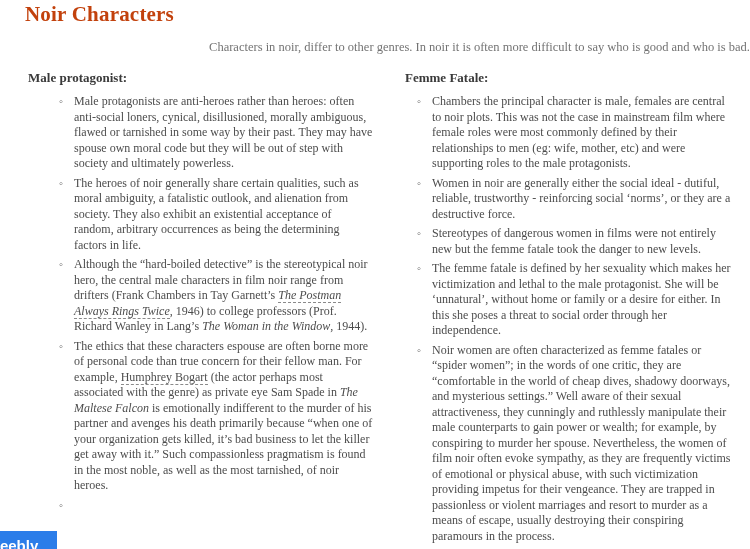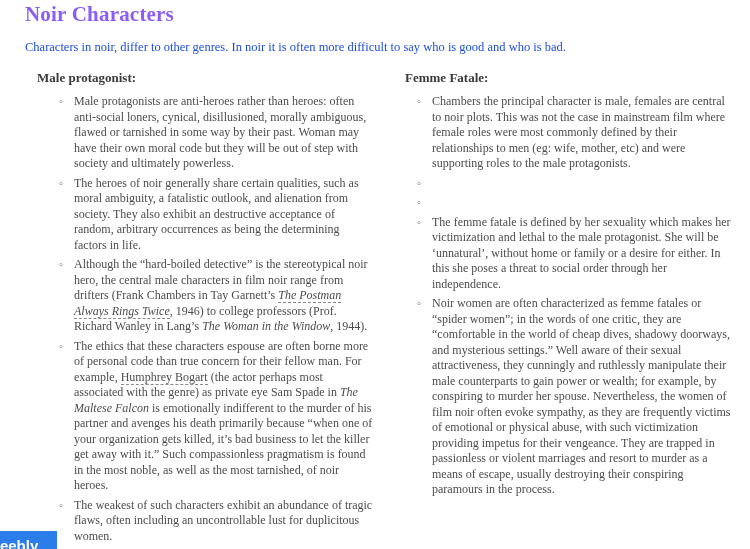--- a/index.html
+++ b/index.html
@@ -4,33 +4,33 @@
 <style>
   html,body{margin:0;padding:0;}
   body{
     width:750px;height:549px;overflow:hidden;position:relative;
     background:#ffffff;
     font-family:"Liberation Serif", serif;
     color:#4c4c4c;
   }
   .page{width:750px;height:549px;position:relative;}
   h1.title{
-    font-size:21px;font-weight:600;color:#8b5cf6;
+    font-size:21px;font-weight:600;color:#c2410c;
     margin:2px 0 0 25px;letter-spacing:.2px;
   }
   p.subtitle{
-    font-size:12.5px;color:#1d4ed8;margin:13px 0 0 25px;
+    font-size:12.5px;color:#737373;margin:13px 0 0 25px;text-align:right;
   }
   .columns{display:flex;margin:15px 0 0 25px;}
   .col-left{width:348px;flex:none;}
   .col-right{width:362px;flex:none;margin-left:2px;}
   h2.col-heading{
     font-size:13px;font-weight:bold;color:#3a3a3a;margin:0;
   }
-  .col-left h2.col-heading{margin-left:12px;}
+  .col-left h2.col-heading{margin-left:3px;}
   .col-right h2.col-heading{margin-left:30px;}
   ul.bullets{list-style:none;margin:8px 0 0 0;padding:0;}
   ul.bullets li{
     display:flex;margin-bottom:4px;
     font-size:12px;line-height:15.5px;
   }
   .col-left ul.bullets li{padding-left:34px;}
   .col-right ul.bullets li{padding-left:42px;}
   .marker{flex:none;width:15px;font-size:11px;color:#5a5a5a;line-height:15.5px;}
   .txt{flex:1;}
@@ -55,54 +55,55 @@
 
   <p class="subtitle">Characters in noir, differ to other genres. In noir it is often more difficult to say who is good and who is bad.</p>
 
   <div class="columns">
 
     <section class="col-left">
       <h2 class="col-heading">Male protagonist:</h2>
       <ul class="bullets">
           <li>
             <span class="marker">◦</span>
-            <span class="txt"><span>Male protagonists are anti-heroes rather than heroes: often anti-social loners, cynical, disillusioned, morally ambiguous, flawed or tarnished in some way by their past. Woman may have their own moral code but they will be out of step with society and ultimately powerless.</span></span>
+            <span class="txt"><span>Male protagonists are anti-heroes rather than heroes: often anti-social loners, cynical, disillusioned, morally ambiguous, flawed or tarnished in some way by their past. They may have spouse own moral code but they will be out of step with society and ultimately powerless.</span></span>
           </li>
           <li>
             <span class="marker">◦</span>
-            <span class="txt"><span>The heroes of noir generally share certain qualities, such as moral ambiguity, a fatalistic outlook, and alienation from society. They also exhibit an destructive acceptance of random, arbitrary occurrences as being the determining factors in life.</span></span>
+            <span class="txt"><span>The heroes of noir generally share certain qualities, such as moral ambiguity, a fatalistic outlook, and alienation from society. They also exhibit an existential acceptance of random, arbitrary occurrences as being the determining factors in life.</span></span>
           </li>
           <li>
             <span class="marker">◦</span>
             <span class="txt"><span>Although the “hard-boiled detective” is the stereotypical noir hero, the central male characters in film noir range from drifters (Frank Chambers in Tay Garnett’s </span><span class="i link">The Postman Always Rings Twice</span><span>, 1946) to college professors (Prof. Richard Wanley in Lang’s </span><span class="i">The Woman in the Window</span><span>, 1944).</span></span>
           </li>
           <li>
             <span class="marker">◦</span>
             <span class="txt"><span>The ethics that these characters espouse are often borne more of personal code than true concern for their fellow man. For example, </span><span class="link">Humphrey Bogart</span><span> (the actor perhaps most associated with the genre) as private eye Sam Spade in </span><span class="i">The Maltese Falcon</span><span> is emotionally indifferent to the murder of his partner and avenges his death primarily because “when one of your organization gets killed, it’s bad business to let the killer get away with it.” Such compassionless pragmatism is found in the most noble, as well as the most tarnished, of noir heroes.</span></span>
           </li>
           <li>
             <span class="marker">◦</span>
-            <span class="txt"><span>The weakest of such characters exhibit an abundance of tragic flaws, often including an uncontrollable lust for duplicitous women.</span></span>
           </li>
         </ul>
 
     </section>
 
     <section class="col-right">
       <h2 class="col-heading">Femme Fatale:</h2>
       <ul class="bullets">
           <li>
             <span class="marker">◦</span>
             <span class="txt"><span>Chambers the principal character is male, females are central to noir plots. This was not the case in mainstream film where female roles were most commonly defined by their relationships to men (eg: wife, mother, etc) and were supporting roles to the male protagonists.</span></span>
           </li>
           <li>
             <span class="marker">◦</span>
+            <span class="txt"><span>Women in noir are generally either the social ideal - dutiful, reliable, trustworthy - reinforcing social ‘norms’, or they are a destructive force.</span></span>
           </li>
           <li>
             <span class="marker">◦</span>
+            <span class="txt"><span>Stereotypes of dangerous women in films were not entirely new but the femme fatale took the danger to new levels.</span></span>
           </li>
           <li>
             <span class="marker">◦</span>
             <span class="txt"><span>The femme fatale is defined by her sexuality which makes her victimization and lethal to the male protagonist. She will be ‘unnatural’,  without home or family or a desire for either. In this she poses a threat to social order through her independence.</span></span>
           </li>
           <li>
             <span class="marker">◦</span>
             <span class="txt"><span>Noir women are often characterized as femme fatales or “spider women”; in the words of one critic, they are “comfortable in the world of cheap dives, shadowy doorways, and mysterious settings.” Well aware of their sexual attractiveness, they cunningly and ruthlessly manipulate their male counterparts to gain power or wealth; for example, by conspiring to murder her spouse. Nevertheless, the women of film noir often evoke sympathy, as they are frequently victims of emotional or physical abuse, with such victimization providing impetus for their vengeance. They are trapped in passionless or violent marriages and resort to murder as a means of escape, usually destroying their conspiring paramours in the process.</span></span>
           </li>
         </ul>

